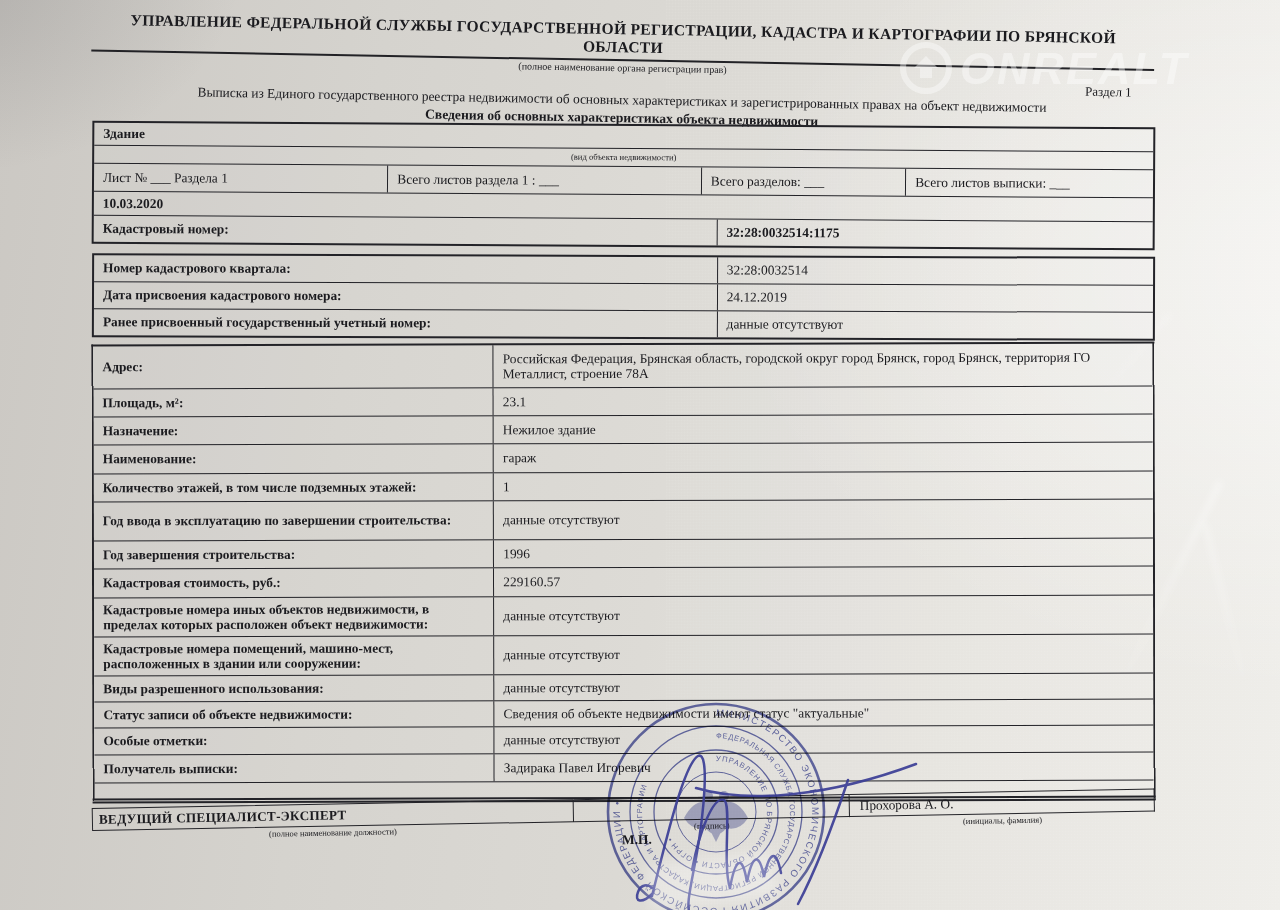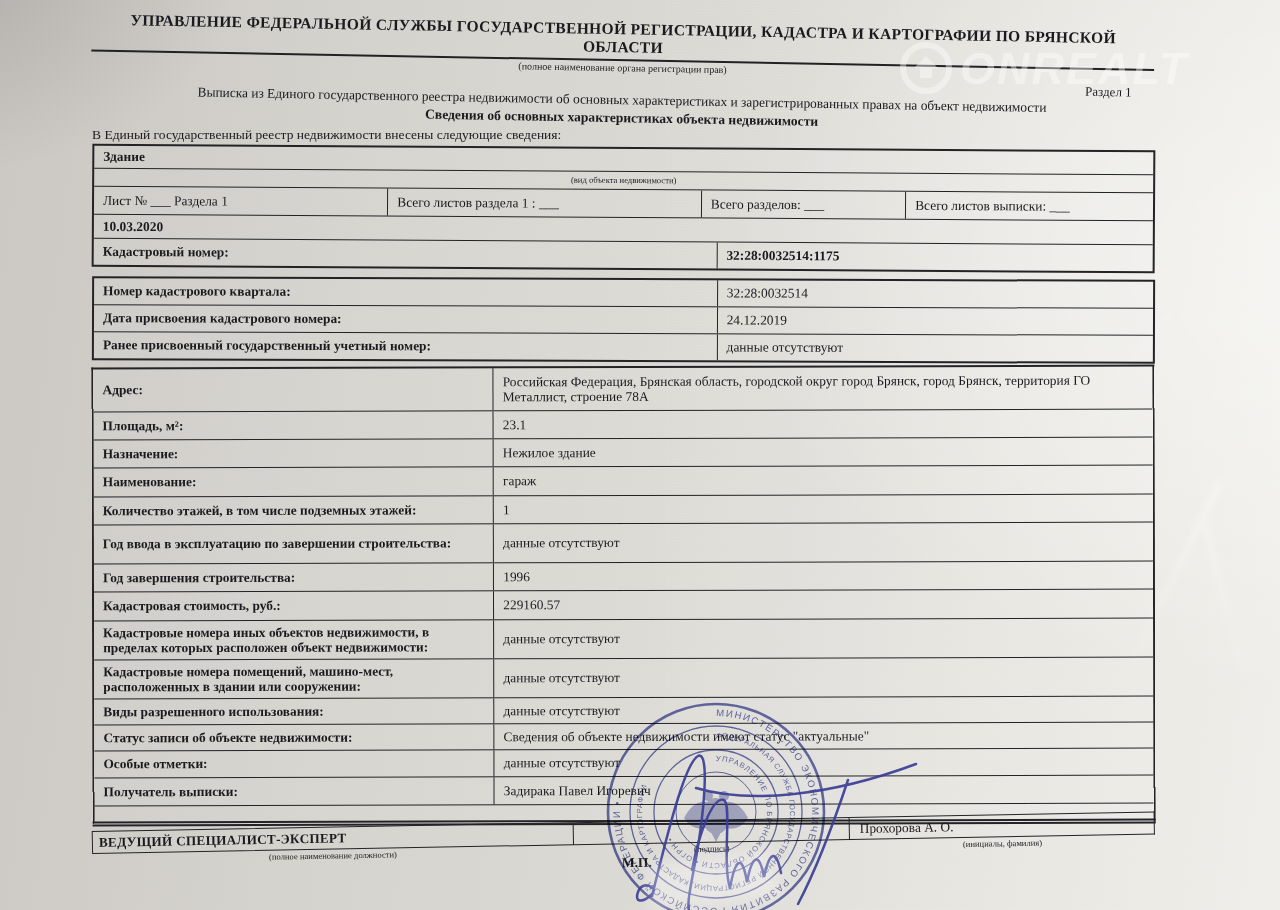--- a/index.html
+++ b/index.html
@@ -86,21 +86,20 @@
 <div class="doc">
 
   <div class="hdr">
     <div class="authority">УПРАВЛЕНИЕ ФЕДЕРАЛЬНОЙ СЛУЖБЫ ГОСУДАРСТВЕННОЙ РЕГИСТРАЦИИ, КАДАСТРА И КАРТОГРАФИИ ПО БРЯНСКОЙ ОБЛАСТИ</div>
     <div class="authority-cap">(полное наименование органа регистрации прав)</div>
     <div class="section-line">Раздел 1</div>
     <div class="doc-title">Выписка из Единого государственного реестра недвижимости об основных характеристиках и зарегистрированных правах на объект недвижимости</div>
     <div class="doc-subtitle">Сведения об основных характеристиках объекта недвижимости</div>
   </div>
 
-  <div class="intro">В Единый государственный реестр недвижимости внесены следующие сведения:</div>
 
   <div class="tbl t1">
     <div class="row" style="min-height:22px">
       <div class="cell full b">Здание</div>
     </div>
     <div class="row" style="min-height:17px">
       <div class="cell full caption">(вид объекта недвижимости)</div>
     </div>
     <div class="row" style="min-height:27px">
       <div class="cell c41">Лист № ___  Раздела  1</div>

